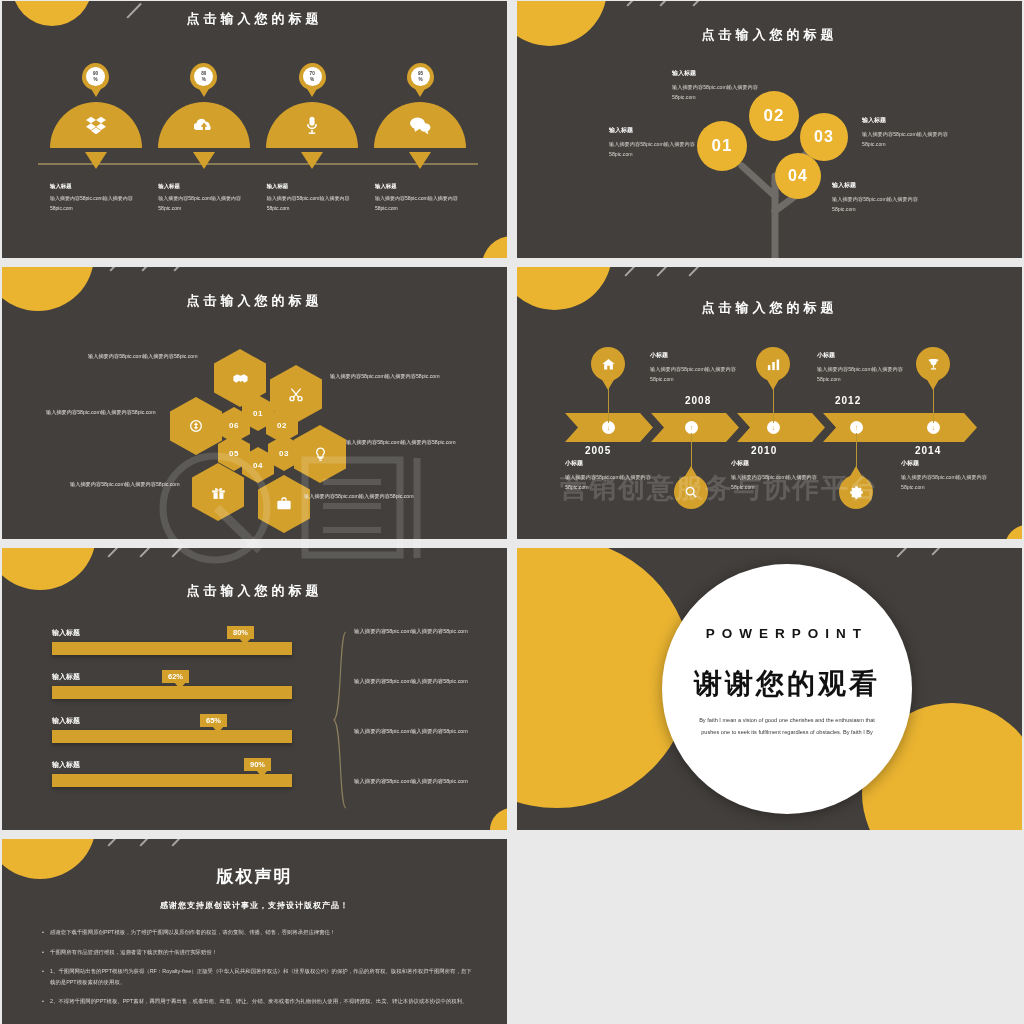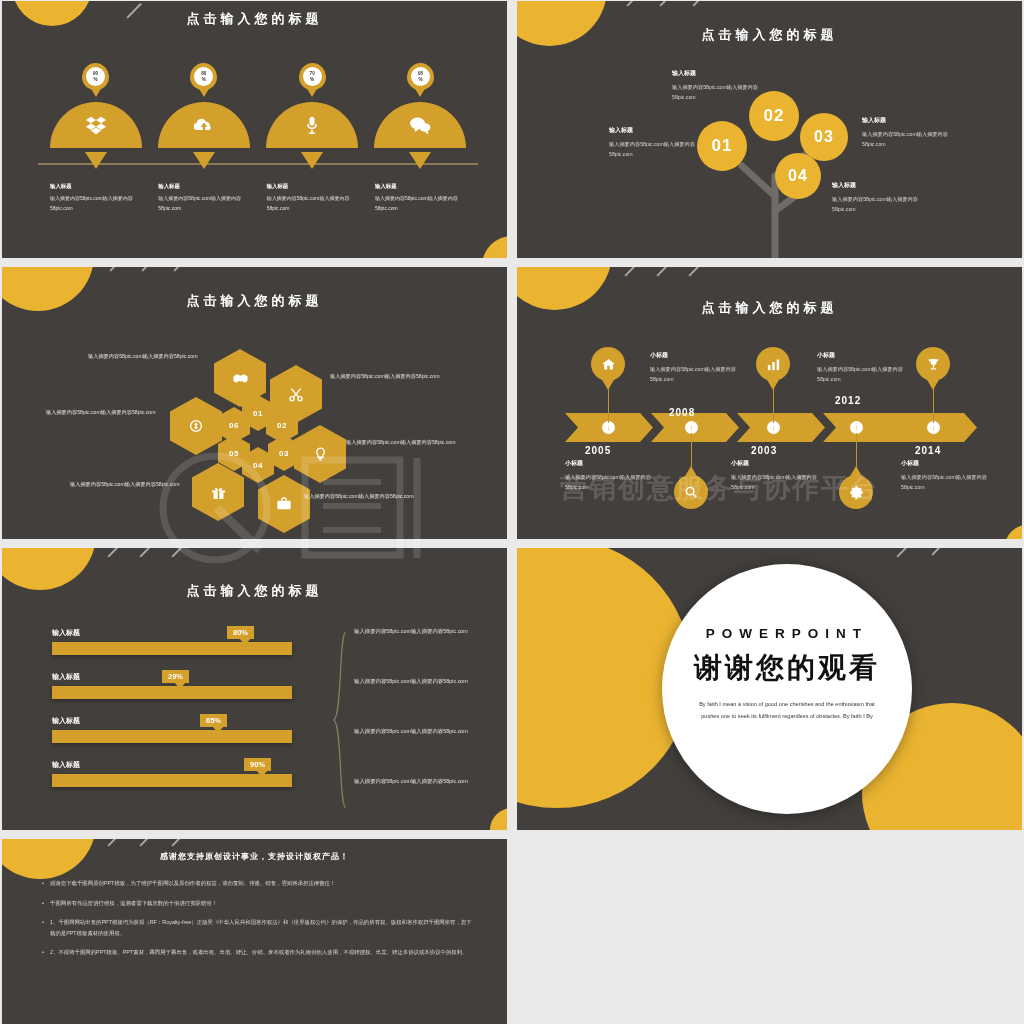--- a/index.html
+++ b/index.html
@@ -103,21 +103,21 @@
      padding:2px 6px; }
   .bar-badge:after { content:""; position:absolute; bottom:-6px; left:12px;
      border-left:6px solid transparent; border-right:6px solid transparent; border-top:7px solid #d3a02c; }
   .side-p { position:absolute; color:#e3e1de; font-size:5.4px; line-height:2; width:118px; }
 
   
   .s7-circle { position:absolute; left:145px; top:16px; width:250px; height:250px; border-radius:50%;
      background:#fff; box-shadow:0 2px 14px rgba(0,0,0,.35);
      display:flex; flex-direction:column; align-items:center; padding-top:62px; }
   .s7-pp { font-size:13.5px; letter-spacing:7px; color:#151413; font-weight:bold; }
-  .s7-cn { font-size:28px; letter-spacing:3px; color:#111; font-weight:bold; margin-top:8px;}
+  .s7-cn { font-size:28px; letter-spacing:3px; color:#111; font-weight:bold; margin-top:24px;}
   .s7-en { font-size:5.6px; color:#3b3936; line-height:2.1; text-align:center; width:200px; margin-top:12px; }
 
   
   .s8-title { color:#fff; font-size:17px; font-weight:bold; letter-spacing:2px; text-align:center; margin-top:26px; }
   .s8-sub { color:#fff; font-size:8px; font-weight:bold; letter-spacing:1px; text-align:center; margin-top:12px; }
   .s8-list { margin:16px 34px 0 34px; }
   .s8-li { display:flex; color:#dcdad7; font-size:5.4px; line-height:1.95; margin-bottom:9px; }
   .s8-bullet { width:14px; flex:none; text-align:center; }
 
   
@@ -376,22 +376,22 @@
         <path d="M12 8a4 4 0 100 8 4 4 0 000-8zm10 2h-2.1a8 8 0 00-.9-2.2l1.5-1.5-2.8-2.8-1.5 1.5A8 8 0 0014 4.1V2h-4v2.1a8 8 0 00-2.2.9L6.3 3.5 3.5 6.3l1.5 1.5A8 8 0 004.1 10H2v4h2.1a8 8 0 00.9 2.2l-1.5 1.5 2.8 2.8 1.5-1.5a8 8 0 002.2.9V22h4v-2.1a8 8 0 002.2-.9l1.5 1.5 2.8-2.8-1.5-1.5a8 8 0 00.9-2.2H22z"></path>
       </svg>
     </div>
     <div class="balloon up" style="left:399px;top:80px;">
       <svg width="15" height="15" viewBox="0 0 24 24" fill="#fff">
         <path d="M7 3h10v5a5 5 0 01-10 0zM4 4h3v3a3 3 0 01-3-3zM17 4h3a3 3 0 01-3 3zM11 13h2v4h-2zM8 18h8v2H8z"></path>
       </svg>
     </div>
 
     <div class="tl-year" style="left:68px;top:178px;">2005</div>
-    <div class="tl-year" style="left:152px;top:128px;margin-top:12px;">2008</div>
-    <div class="tl-year" style="left:234px;top:178px;">2003</div>
+    <div class="tl-year" style="left:168px;top:128px;">2008</div>
+    <div class="tl-year" style="left:234px;top:178px;">2010</div>
     <div class="tl-year" style="left:318px;top:128px;">2012</div>
     <div class="tl-year" style="left:398px;top:178px;">2014</div>
 
     <div class="tl-txt" style="left:48px;top:192px;">
       <div class="lbl-h">小标题</div>
       <div class="lbl-p">输入摘要内容58pic.com输入摘要内容58pic.com</div>
     </div>
     <div class="tl-txt" style="left:133px;top:84px;">
       <div class="lbl-h">小标题</div>
       <div class="lbl-p">输入摘要内容58pic.com输入摘要内容58pic.com</div>
@@ -418,21 +418,21 @@
     <div class="circ yellow" style="left:488px;top:260px;width:44px;height:44px;"></div>
     <div class="title" style="top:34px;">点击输入您的标题</div>
 
     <div class="bar-wrap" style="top:80px;">
       <div class="bar-label">输入标题</div>
       <div class="bar-badge" style="left:175px;">80%</div>
       <div class="bar-track"></div>
     </div>
     <div class="bar-wrap" style="top:124px;">
       <div class="bar-label">输入标题</div>
-      <div class="bar-badge" style="left:110px;">29%</div>
+      <div class="bar-badge" style="left:110px;">62%</div>
       <div class="bar-track"></div>
     </div>
     <div class="bar-wrap" style="top:168px;">
       <div class="bar-label">输入标题</div>
       <div class="bar-badge" style="left:148px;">65%</div>
       <div class="bar-track"></div>
     </div>
     <div class="bar-wrap" style="top:212px;">
       <div class="bar-label">输入标题</div>
       <div class="bar-badge" style="left:192px;">90%</div>
@@ -463,20 +463,21 @@
       </div>
     </div>
   </div>
 
   <div class="slide">
     <div class="circ yellow" style="left:-18px;top:-72px;width:112px;height:112px;"></div>
     <div class="diag" style="left:106px;top:6px;width:32px;transform:rotate(-46deg);"></div>
     <div class="diag" style="left:138px;top:6px;width:32px;transform:rotate(-46deg);"></div>
     <div class="diag" style="left:170px;top:6px;width:26px;transform:rotate(-46deg);"></div>
 
+    <div class="s8-title">版权声明</div>
     <div class="s8-sub">感谢您支持原创设计事业，支持设计版权产品！</div>
     <div class="s8-list">
       <div class="s8-li">
         <span class="s8-bullet">•</span>
         <span>感谢您下载千图网原创PPT模板，为了维护千图网以及原创作者的权益，请勿复制、传播、销售，否则将承担法律责任！</span>
       </div>
       <div class="s8-li">
         <span class="s8-bullet">•</span>
         <span>千图网所有作品皆进行维权，追溯者需下载次数的十倍进行实际赔偿！</span>
       </div>

